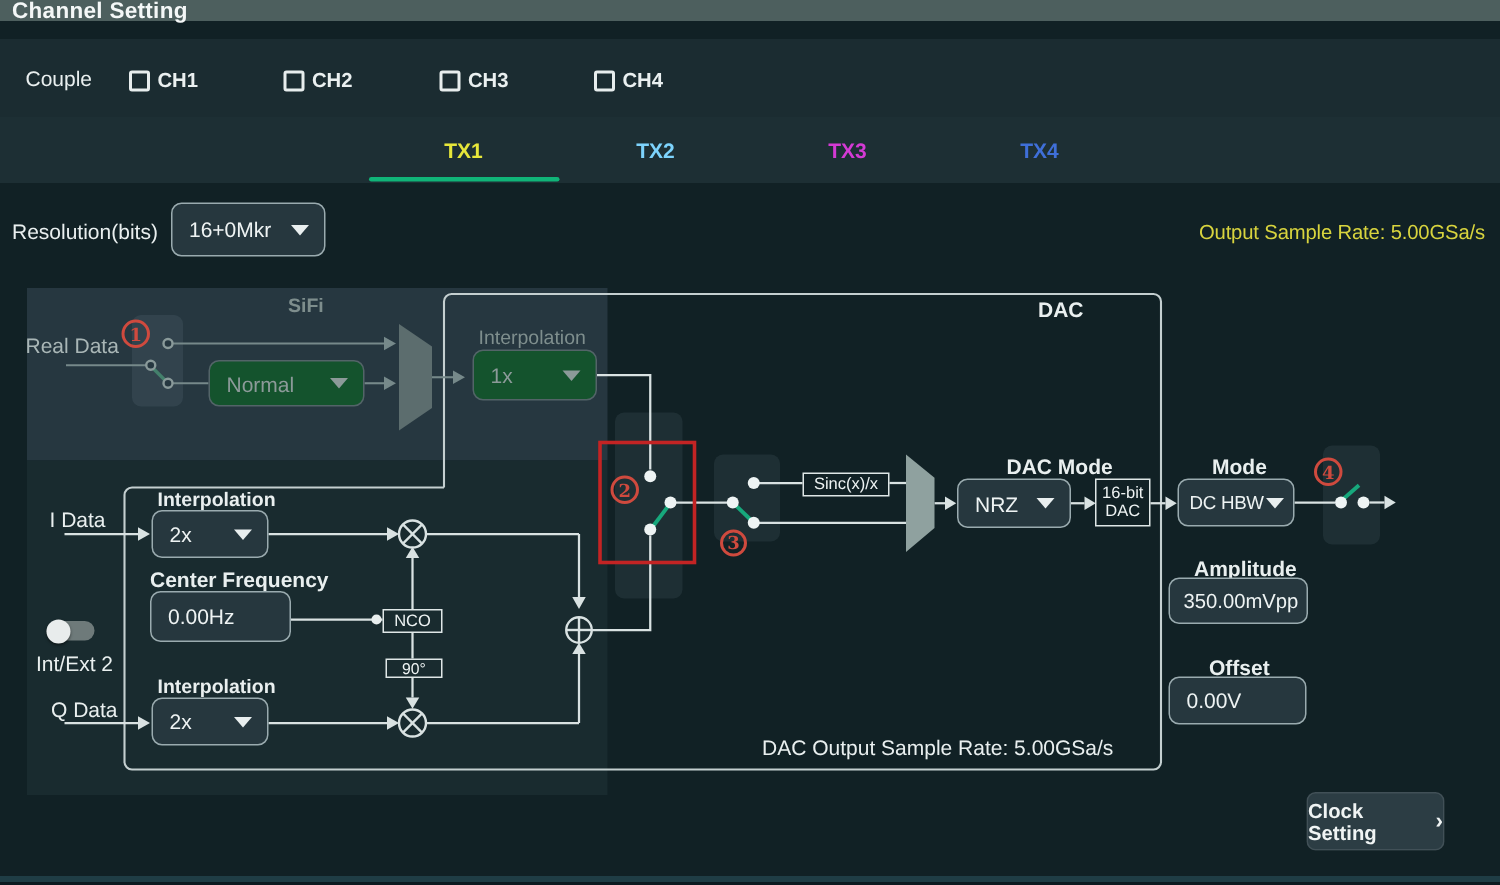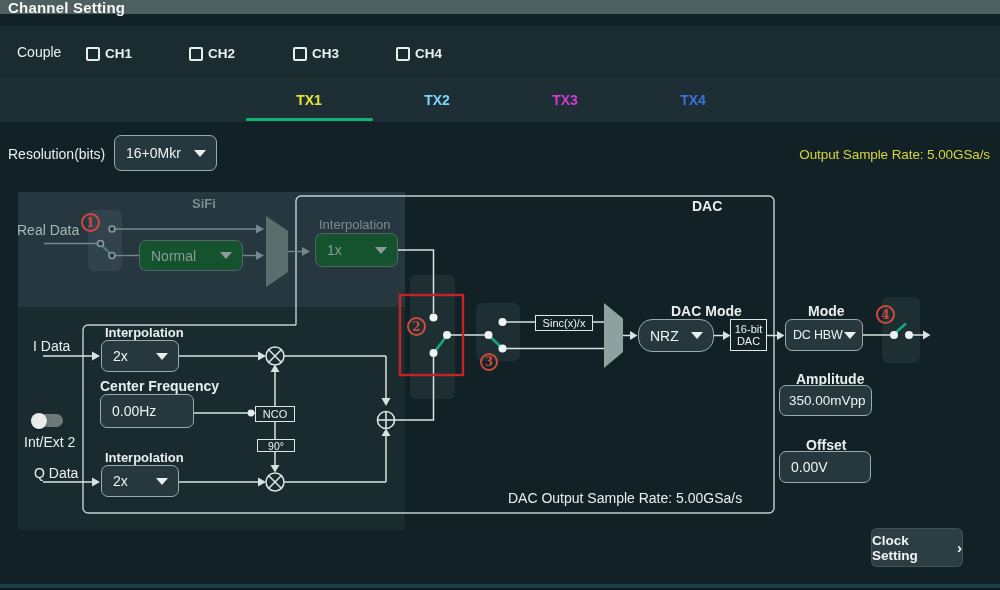--- a/index.html
+++ b/index.html
@@ -217,21 +217,21 @@
 
 <div class="abs dlabel" style="left:692px;top:198px;">DAC</div>
 <div class="abs dlabel" style="left:508px;top:490px;font-weight:400;">DAC Output Sample Rate: 5.00GSa/s</div>
 
 <div class="abs cc" style="left:407px;top:317px;width:19px;height:19px;font-size:12px;">2</div>
 <div class="abs cc" style="left:480px;top:353px;width:18px;height:18px;font-size:12px;">3</div>
 
 <div class="abs wbox" style="left:535px;top:315px;width:58px;height:16px;font-size:11px;">Sinc(x)/x</div>
 
 <div class="abs dlabel" style="left:646px;top:303px;margin-left:25px;">DAC Mode</div>
-<div class="abs dd" style="left:638px;top:319px;width:76px;height:33px;border-radius:14px;">
+<div class="abs dd" style="left:638px;top:319px;width:76px;height:33px;">
   <span class="val">NRZ</span>
   <span class="tri"></span>
 </div>
 
 <div class="abs wbox" style="left:730px;top:319px;width:37px;height:32px;font-size:11px;line-height:12.5px;flex-direction:column;">
   <span>16-bit</span>
   <span>DAC</span>
 </div>
 
 <div class="abs dlabel" style="left:808px;top:303px;">Mode</div>

